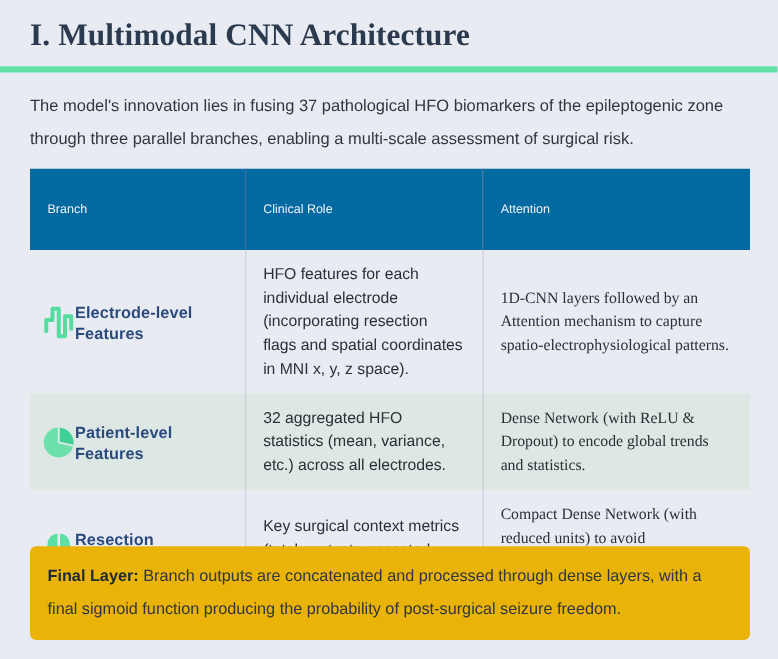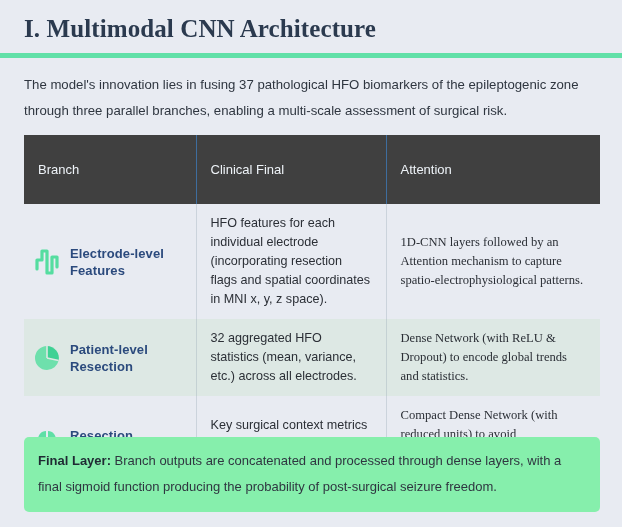--- a/index.html
+++ b/index.html
@@ -55,23 +55,23 @@
   .table-wrap {
     margin: 11px 24px 0 24px;
     width: 576px;
   }
   .tbl {
     width: 100%;
     border-collapse: collapse;
     table-layout: fixed;
   }
   .tbl thead th {
-    background: #404040;
+    background: #0369a1;
     color: #eef3f8;
-    font-size: 13px;
+    font-size: 10px;
     font-weight: normal;
     text-align: left;
     padding: 27px 12px 27px 14px;
     vertical-align: middle;
     border-right: 1px solid #3e6d9e;
   }
   .tbl thead th:last-child { border-right: none; }
 
   .col-branch { width: 172px; }
   .col-role   { width: 190px; }
@@ -89,21 +89,20 @@
 
   .row-a td { background: #e8ebf2; }
   .row-b td { background: #dde8e4; }
 
   .branch-cell {
     padding-left: 10px !important;
   }
   .branch-inner {
     display: flex;
     align-items: flex-end;
-    gap: 10px;
   }
   .branch-label {
     font-size: 13px;
     font-weight: bold;
     line-height: 17px;
     color: #2b4a7d;
     letter-spacing: 0.1px;
   }
   .branch-icon {
     width: 26px;
@@ -114,21 +113,21 @@
     justify-content: center;
   }
 
   
   .final-note {
     position: absolute;
     left: 24px;
     top: 437px;
     width: 576px;
     box-sizing: border-box;
-    background: #86efac;
+    background: #eab308;
     border-radius: 5px;
     padding: 11px 14px 12px 14px;
     font-size: 13px;
     line-height: 26px;
     color: #2f3640;
   }
   .final-note b { color: #1f2a33; }
 </style>
 </head>
 <body>
@@ -145,21 +144,21 @@
   <div class="table-wrap">
     <table class="tbl">
       <colgroup>
         <col class="col-branch">
         <col class="col-role">
         <col class="col-mech">
       </colgroup>
       <thead>
         <tr>
           <th>Branch</th>
-          <th>Clinical Final</th>
+          <th>Clinical Role</th>
           <th>Attention</th>
         </tr>
       </thead>
       <tbody>
 
         <tr class="row-a">
           <td class="branch-cell">
             <div class="branch-inner">
               <span class="branch-icon">
                 <svg width="24" height="30" viewBox="0 0 24 30" aria-hidden="true">
@@ -177,21 +176,21 @@
           <td class="branch-cell">
             <div class="branch-inner">
               <span class="branch-icon">
                 <svg width="26" height="26" viewBox="0 0 26 26" aria-hidden="true">
                   <path d="M13 13 L13 1 A12 12 0 0 0 13 25 A12 12 0 0 0 24.6 15.5 Z" fill="#6ee0ac"></path>
                   <path d="M13 13 L24.6 15.5 A12 12 0 0 0 13 1 Z" fill="#3fd194"></path>
                   <path d="M13 13 L13 1" stroke="#dde8e4" stroke-width="1.6"></path>
                   <path d="M13 13 L24.6 15.5" stroke="#dde8e4" stroke-width="1.6"></path>
                 </svg>
               </span>
-              <span class="branch-label">Patient-level Resection</span>
+              <span class="branch-label">Patient-level Features</span>
             </div>
           </td>
           <td>32 aggregated HFO statistics (mean, variance, etc.) across all electrodes.</td>
           <td>Dense Network (with ReLU &amp; Dropout) to encode global trends and statistics.</td>
         </tr>
 
         <tr class="row-a">
           <td class="branch-cell">
             <div class="branch-inner">
               <span class="branch-icon">

